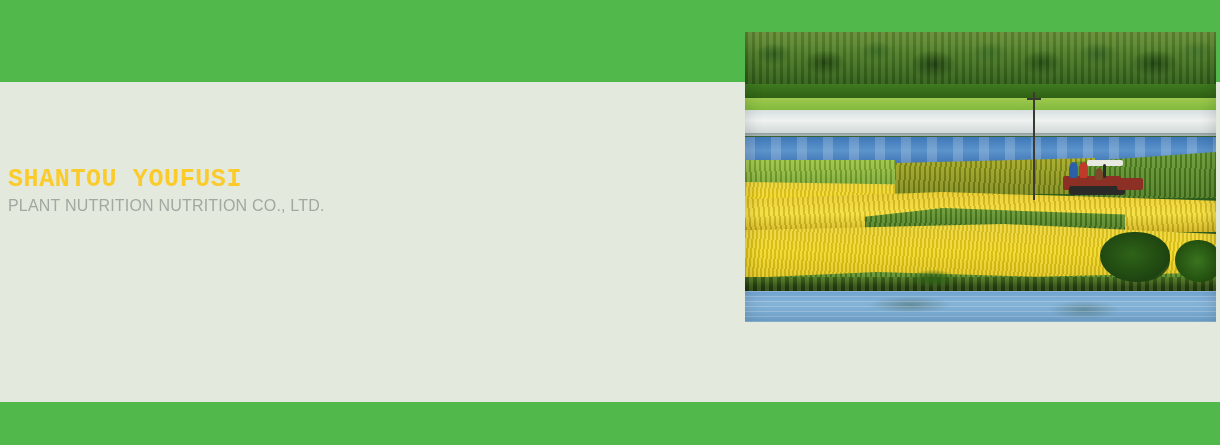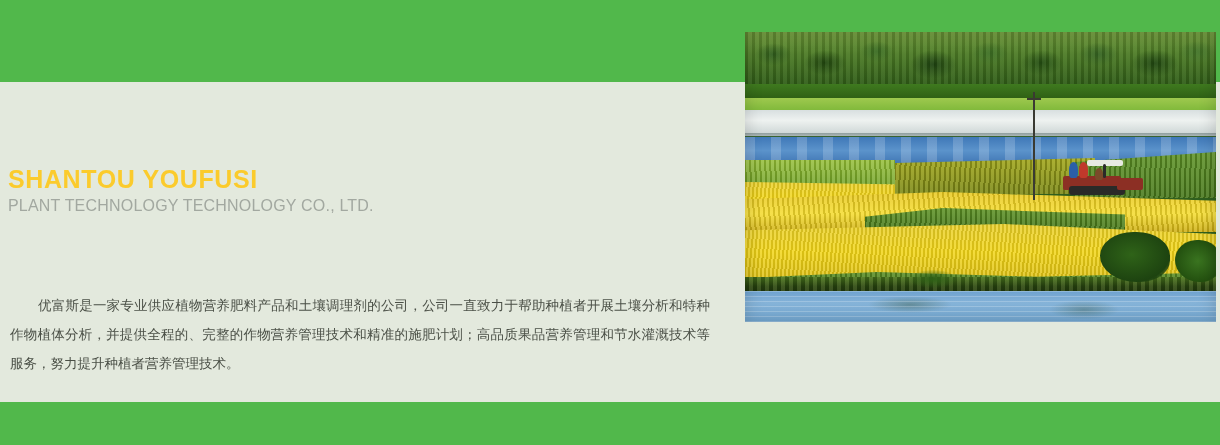--- a/index.html
+++ b/index.html
@@ -16,21 +16,21 @@
   .band{position:absolute;left:0;width:1220px;background:#51b84b;}
   .band-top{top:0;height:82px;}
   .band-bottom{top:402px;height:43px;}
 
   
   .text-col{position:absolute;left:0;top:0;width:745px;height:445px;}
 
   .brand-en{
     position:absolute;left:8px;top:167px;
     font-size:25px;font-weight:bold;letter-spacing:.6px;
-    color:#fbcb2c;line-height:1;white-space:nowrap;
+    color:#fbcb2c;line-height:1;white-space:nowrap;font-family:Liberation Mono, monospace;
   }
   .brand-sub{
     position:absolute;left:8px;top:198px;
     font-size:16px;letter-spacing:.2px;
     color:#a2a8a0;line-height:1;white-space:nowrap;
   }
   .brand-cn{
     position:absolute;left:6px;top:220px;
     font-size:27px;color:#5cb852;line-height:1.25;
     letter-spacing:.5px;white-space:nowrap;
@@ -171,24 +171,23 @@
 <div class="page">
 
   <div class="band band-top"></div>
 
   <div class="band band-bottom"></div>
 
   <div class="text-col">
 
     <div class="brand-en">SHANTOU YOUFUSI</div>
 
-    <div class="brand-sub">PLANT TECHNOLOGY TECHNOLOGY CO., LTD.</div>
-
-
-    <p class="body-copy">优富斯是一家专业供应植物营养肥料产品和土壤调理剂的公司，公司一直致力于帮助种植者开展土壤分析和特种作物植体分析，并提供全程的、完整的作物营养管理技术和精准的施肥计划；高品质果品营养管理和节水灌溉技术等服务，努力提升种植者营养管理技术。</p>
+    <div class="brand-sub">PLANT NUTRITION NUTRITION CO., LTD.</div>
+
+
   </div>
 
   <div class="photo-wrap">
     <div class="photo">
 
       <div class="ly ly-trees"></div>
       <div class="ly ly-hedge"></div>
       <div class="ly ly-grassband"></div>
       <div class="ly ly-road"></div>
       <div class="ly ly-roadshadow"></div>

